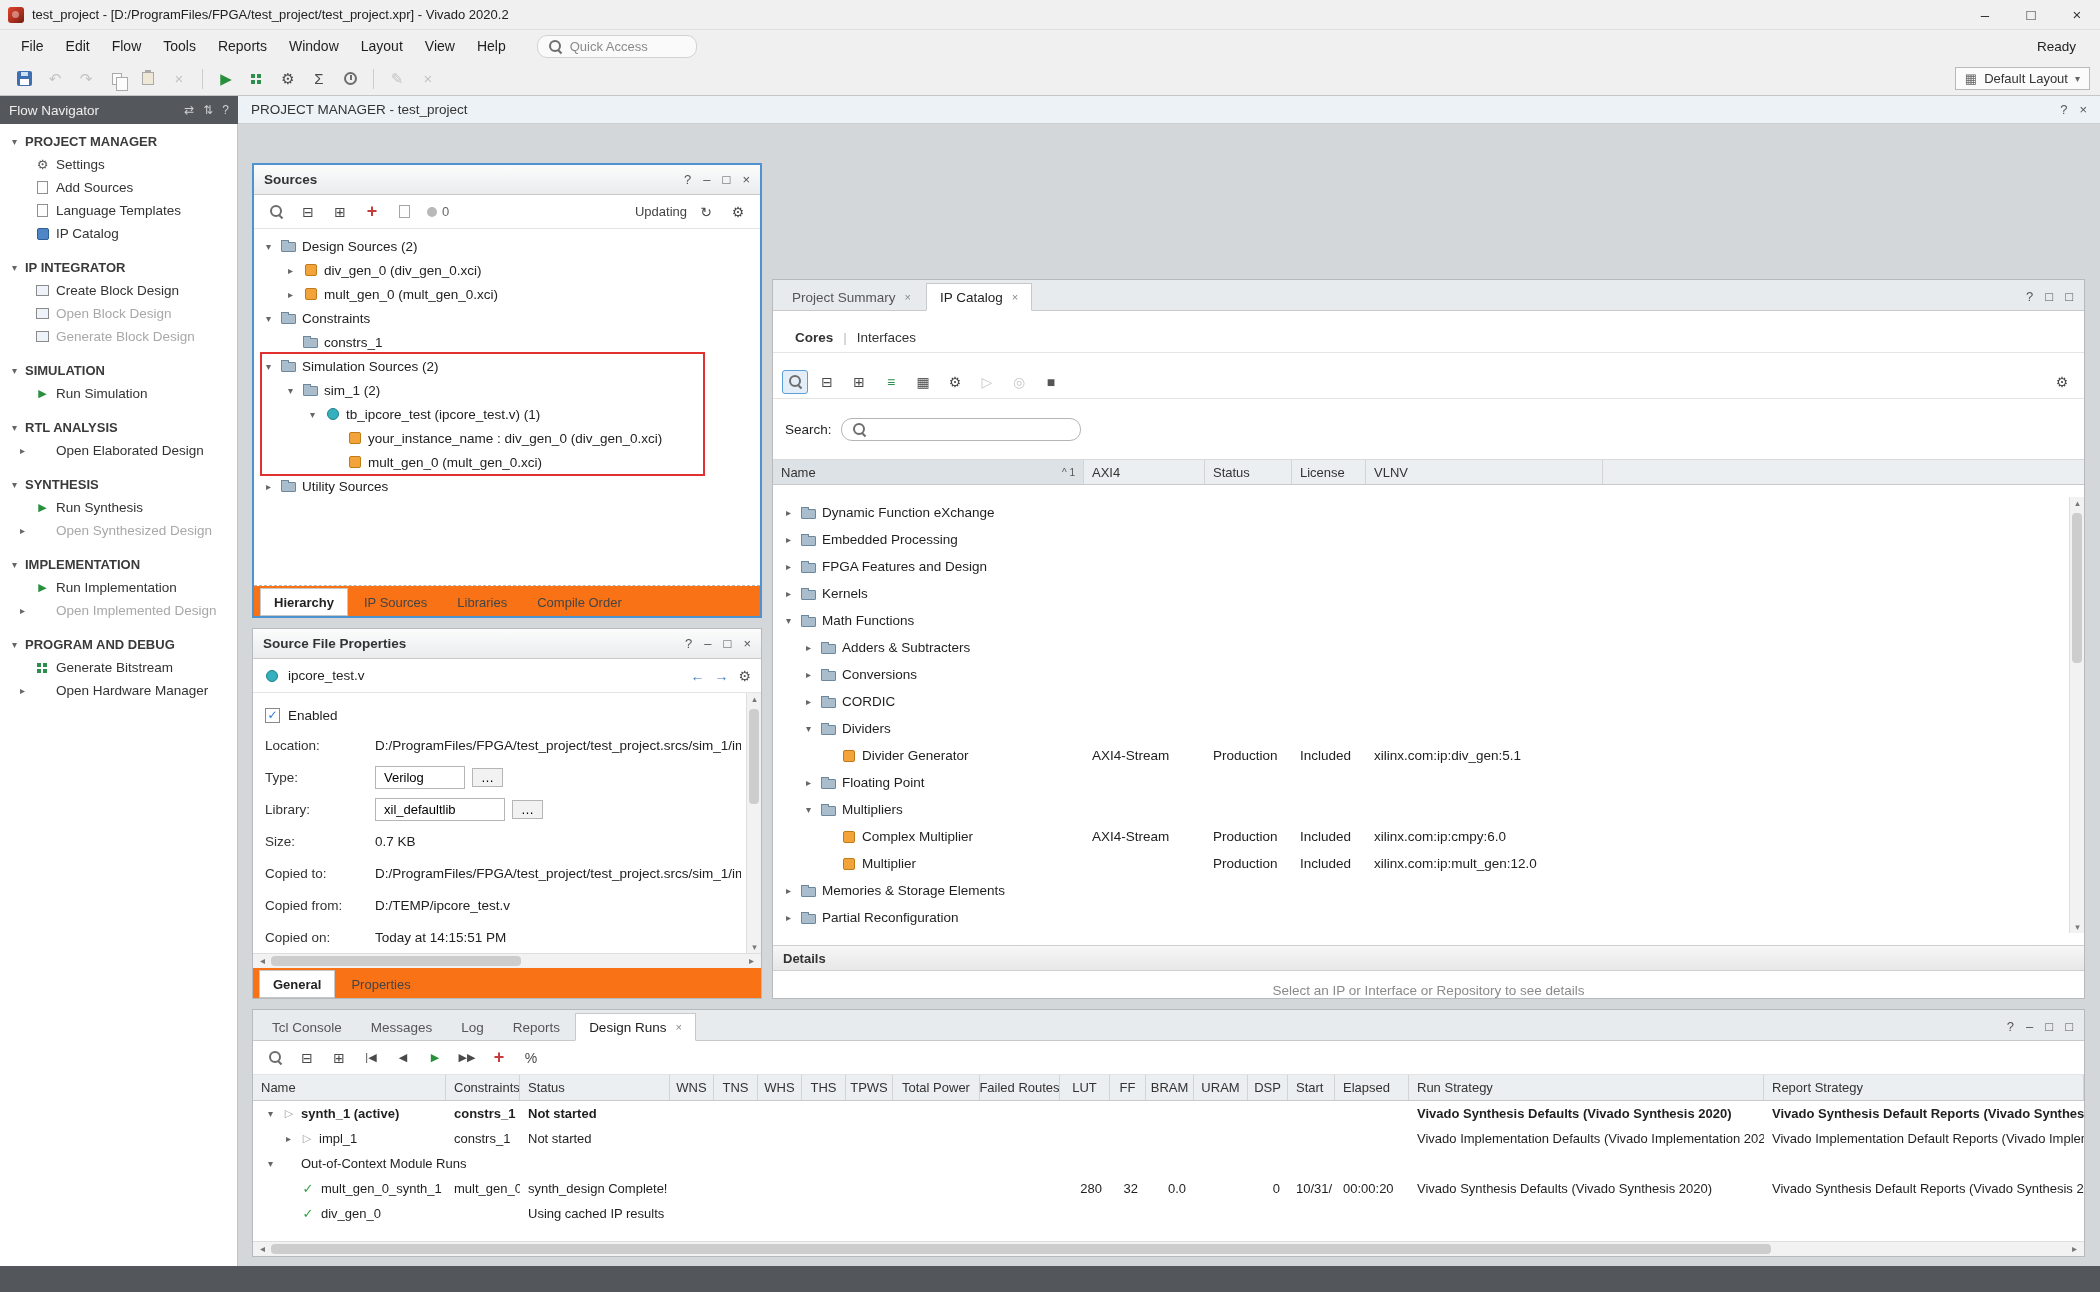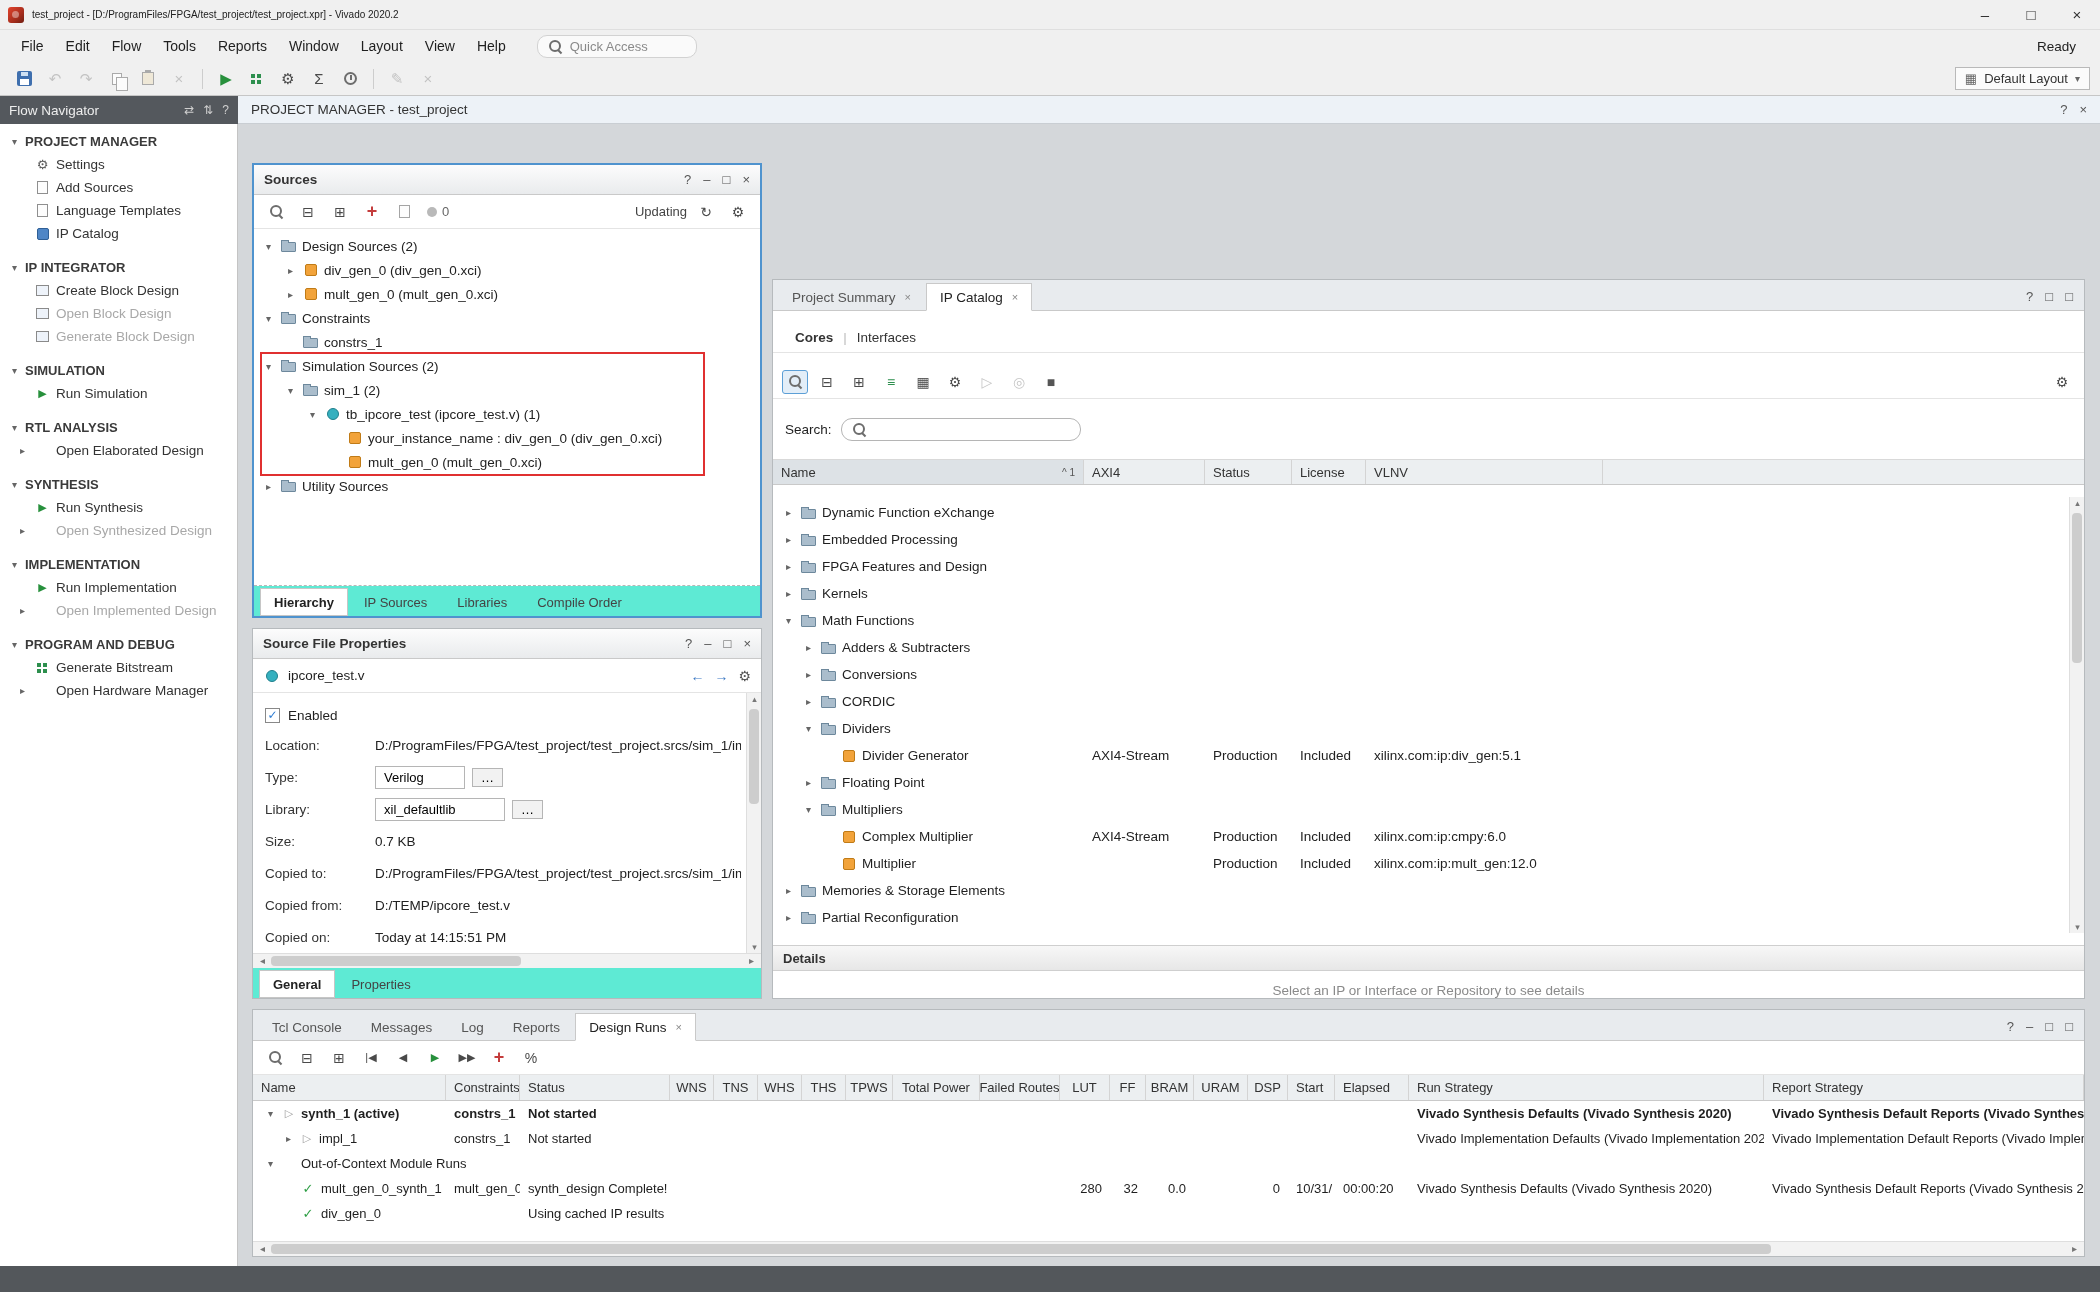--- a/index.html
+++ b/index.html
@@ -8,21 +8,21 @@
          font-family:"Liberation Sans","DejaVu Sans",sans-serif; font-size:14px;
          color:#1f1f1f; background:#d4d7da; overflow:hidden; }
 
   
   .titlebar { flex:0 0 30px; background:#f0f0f0; display:flex; align-items:center; gap:8px;
               padding-left:8px; border-bottom:1px solid #dfdfdf; }
   .vivado-logo { width:16px; height:16px; border-radius:3px;
                  background:linear-gradient(135deg,#e2432c 0%,#a22c1c 65%,#6f1d10 100%); position:relative; }
   .vivado-logo::after { content:""; position:absolute; left:4px; top:4px; width:7px; height:7px;
                  border-radius:50%; background:rgba(255,255,255,.4); }
-  .title-text { font-size:10px; color:#222; white-space:nowrap; }
+  .title-text { font-size:13px; color:#222; white-space:nowrap; }
   .win-controls { margin-left:auto; display:flex; height:100%; }
   .win-btn { width:46px; display:flex; align-items:center; justify-content:center; color:#333; font-size:15px; }
 
   
   .menubar { flex:0 0 32px; background:#f0f0f0; display:flex; align-items:center; padding:0 10px; }
   .menu-items { display:flex; align-items:center; }
   .menu-item { padding:5px 11px; border-radius:2px; white-space:nowrap; }
   .quick-access { margin-left:20px; display:flex; align-items:center; gap:7px; min-width:160px;
                   border:1px solid #d2d2d2; background:#fafafa; border-radius:10px; padding:3px 10px; color:#8a8a8a; font-size:13px; }
   .menubar-right { margin-left:auto; padding-right:14px; font-size:13.5px; color:#222; }
@@ -112,21 +112,21 @@
   .ptoolbar-right { margin-left:auto; display:flex; align-items:center; gap:6px; }
   .updating { color:#444; font-size:13px; }
   .badge { display:flex; align-items:center; gap:5px; color:#666; font-size:13px; margin-left:4px; }
   .badge-dot { width:10px; height:10px; border-radius:50%; background:#b9b9b9; display:inline-block; }
 
   .tree-area { flex:1; position:relative; overflow:hidden; padding-top:5px; border-bottom:1px dashed #b8b8b8; }
   .trow { height:24px; display:flex; align-items:center; gap:5px; font-size:13.5px; white-space:nowrap; }
   .trow .lbl { color:#222; }
   .redbox { position:absolute; border:2px solid #e03030; left:6px; width:445px; pointer-events:none; }
 
-  .ptabs { flex:0 0 30px; background:#5eead4; display:flex; align-items:stretch; padding:2px 6px 0;
+  .ptabs { flex:0 0 30px; background:#f97316; display:flex; align-items:stretch; padding:2px 6px 0;
            gap:2px; }
   .ptab { display:flex; align-items:center; gap:7px; padding:0 13px; font-size:13px; color:#444;
           border:1px solid transparent; }
   .ptab.active { background:#fff; border-color:#c6c6c6; font-weight:bold; color:#222; }
   .tabx { color:#888; font-size:11px; }
 
   
   .psub { flex:0 0 34px; display:flex; align-items:center; gap:8px; padding:0 10px; border-bottom:1px solid #e4e4e4; font-size:13.5px; }
   .psub-right { margin-left:auto; display:flex; gap:10px; align-items:center; color:#3b78c3; font-size:14px; }
   .pbody { flex:1; position:relative; overflow:hidden; padding:8px 20px 0 12px; }

